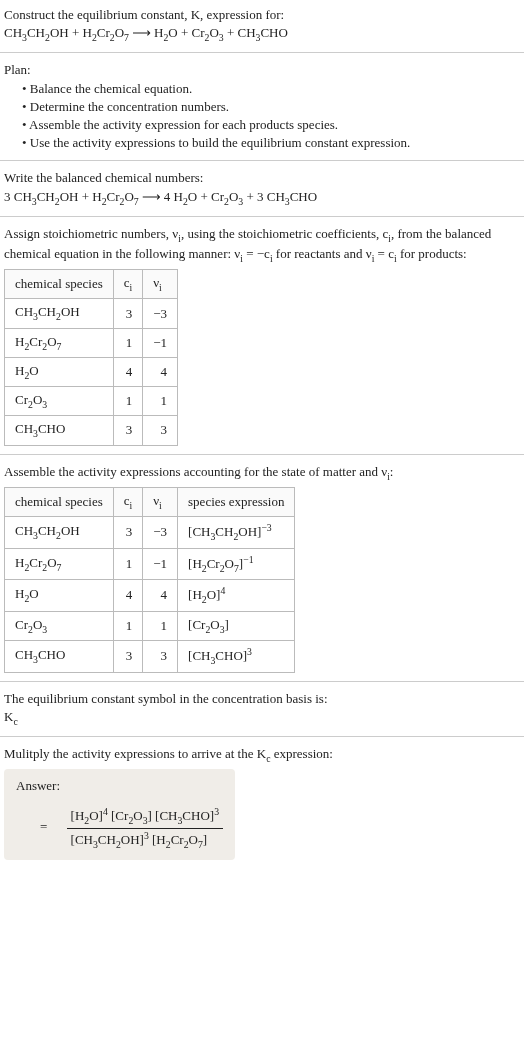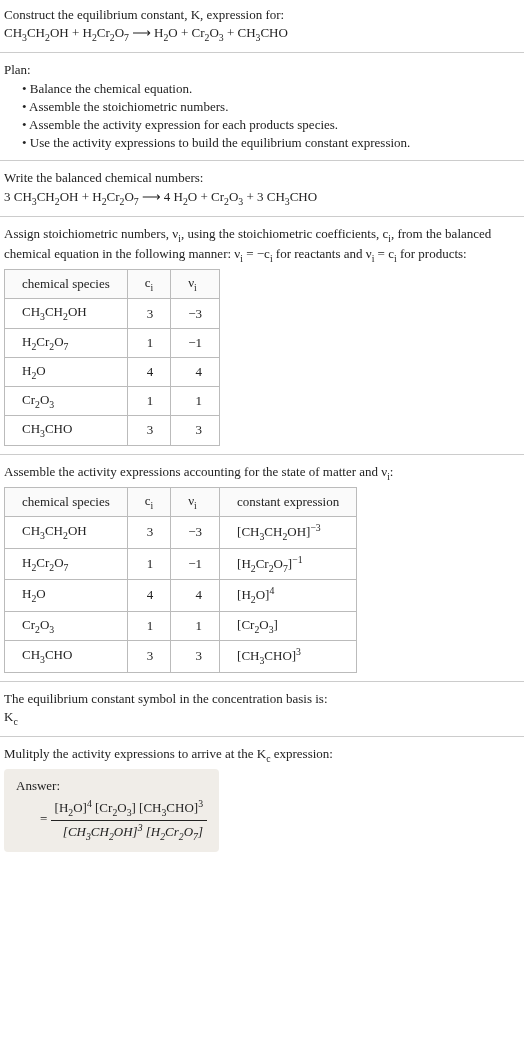--- a/index.html
+++ b/index.html
@@ -25,21 +25,21 @@
     .plan-item {
       padding-left: 2px;
       margin-left: 16px;
     }
     table {
       border-collapse: collapse;
       margin-top: 4px;
     }
     th, td {
       border: 1px solid #bbb;
-      padding: 4px 17px;
+      padding: 4px 10px;
       text-align: left;
       font-weight: normal;
     }
     th {
       background: #fafafa;
     }
     td.num {
       text-align: right;
     }
     sub {
@@ -51,57 +51,57 @@
       vertical-align: super;
     }
     .answer-box {
       background: #f0ede8;
       border-radius: 4px;
       padding: 8px 12px;
       margin-top: 4px;
       display: inline-block;
     }
     .answer-label {
-      margin-bottom: 2px;
+      margin-bottom: 10px;
     }
     .kc-line {
       padding-left: 24px;
     }
     .frac {
       display: inline-block;
       vertical-align: middle;
-      text-align: right;
+      text-align: left;
+      margin-left: 16px;
     }
     .frac .num {
       display: block;
       border-bottom: 1px solid #222;
       padding: 0 4px;
     }
     .frac .den {
       display: block;
       padding: 0 4px;
-      font-style: italic;
     }
     .ital {
     }
   </style>
 </head>
 <body>
 
 <div class="section">
   <div>Construct the equilibrium constant, K, expression for:</div>
   <div>CH<sub>3</sub>CH<sub>2</sub>OH + H<sub>2</sub>Cr<sub>2</sub>O<sub>7</sub> ⟶ H<sub>2</sub>O + Cr<sub>2</sub>O<sub>3</sub> + CH<sub>3</sub>CHO</div>
 </div>
 
 <div class="divider"></div>
 
 <div class="section">
   <div>Plan:</div>
   <div class="plan-item">• Balance the chemical equation.</div>
-  <div class="plan-item">• Assemble the stoichiometric numbers.</div>
+  <div class="plan-item">• Determine the concentration numbers.</div>
   <div class="plan-item">• Assemble the activity expression for each products species.</div>
   <div class="plan-item">• Use the activity expressions to build the equilibrium constant expression.</div>
 </div>
 
 <div class="divider"></div>
 
 <div class="section">
   <div>Write the balanced chemical numbers:</div>
   <div>3 CH<sub>3</sub>CH<sub>2</sub>OH + H<sub>2</sub>Cr<sub>2</sub>O<sub>7</sub> ⟶ 4 H<sub>2</sub>O + Cr<sub>2</sub>O<sub>3</sub> + 3 CH<sub>3</sub>CHO</div>
 </div>
@@ -149,21 +149,21 @@
 <div class="divider"></div>
 
 <div class="section">
   <div>Assemble the activity expressions accounting for the state of matter and <span class="ital">ν<sub>i</sub></span>:</div>
   <table>
     <tbody>
         <tr>
       <th>chemical species</th>
       <th><span class="ital">c<sub>i</sub></span></th>
       <th><span class="ital">ν<sub>i</sub></span></th>
-      <th>constant expression</th>
+      <th>species expression</th>
     </tr>
     <tr>
       <td>CH<sub>3</sub>CH<sub>2</sub>OH</td>
       <td class="num">3</td>
       <td class="num">−3</td>
       <td>[CH<sub>3</sub>CH<sub>2</sub>OH]<sup>−3</sup></td>
     </tr>
     <tr>
       <td>H<sub>2</sub>Cr<sub>2</sub>O<sub>7</sub></td>
       <td class="num">1</td>

